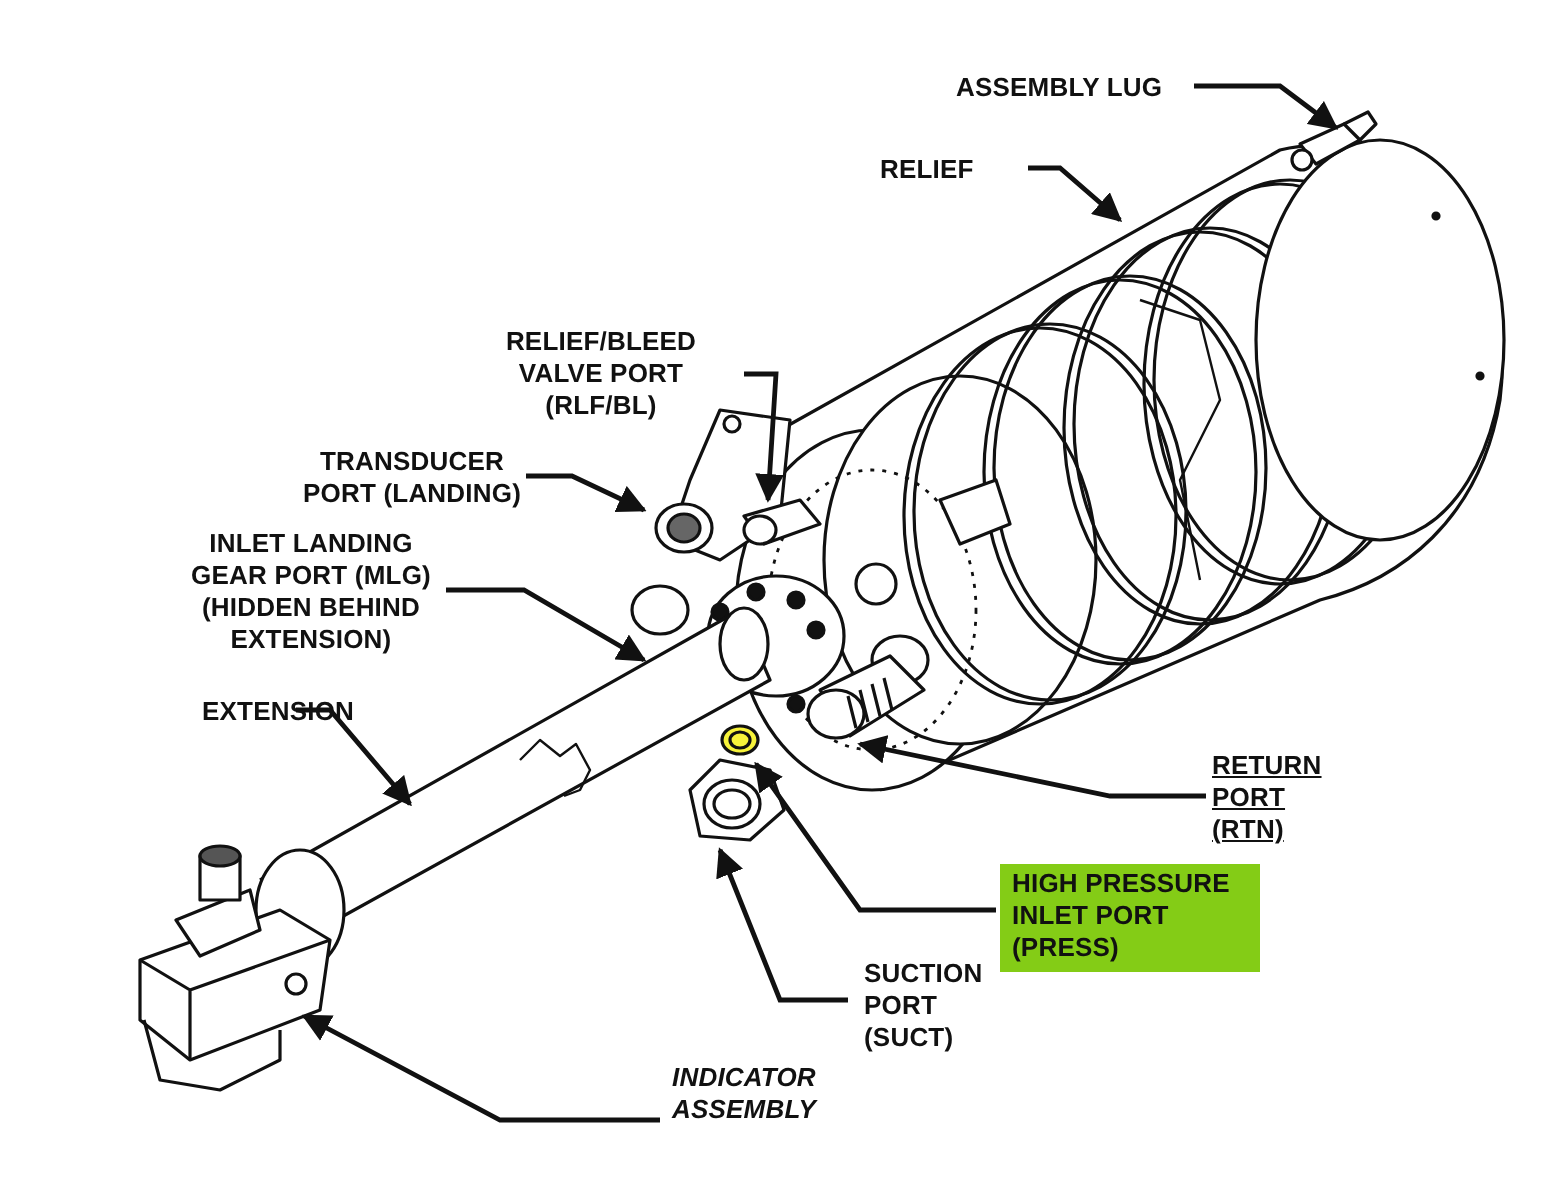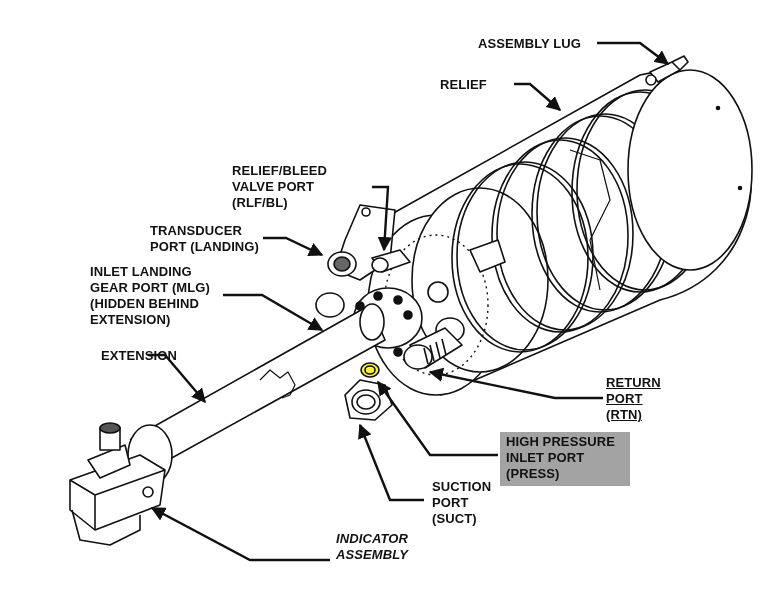--- a/index.html
+++ b/index.html
@@ -1,20 +1,20 @@
 <!DOCTYPE html>
 <html><head>
   <meta charset="utf-8">
   <style>
     html, body { margin: 0; padding: 0; background: #ffffff; }
     body { width: 784px; height: 593px; position: relative; overflow: hidden; font-family: "Liberation Sans", sans-serif; }
     #art { position: absolute; left: 0; top: 0; }
     .lbl { position: absolute; font-weight: bold; font-size: 13px; line-height: 16px; color: #111; white-space: pre; letter-spacing: 0.1px; }
-    .r { text-align: left; }
-    .hl { background: #a3a3a3; padding: 2px 8px 4px 6px; }
+    .r { text-align: center; }
+    .hl { background: #84cc16; padding: 2px 8px 4px 6px; }
   </style>
 </head>
 <body>
 
 <svg id="art" width="784" height="593" viewBox="0 0 784 593" xmlns="http://www.w3.org/2000/svg">
   <defs>
     <marker id="ah" viewBox="0 0 10 10" refX="9" refY="5" markerWidth="6" markerHeight="6" orient="auto">
       <path d="M0,0 L10,5 L0,10 z" fill="#111"></path>
     </marker>
   </defs>

